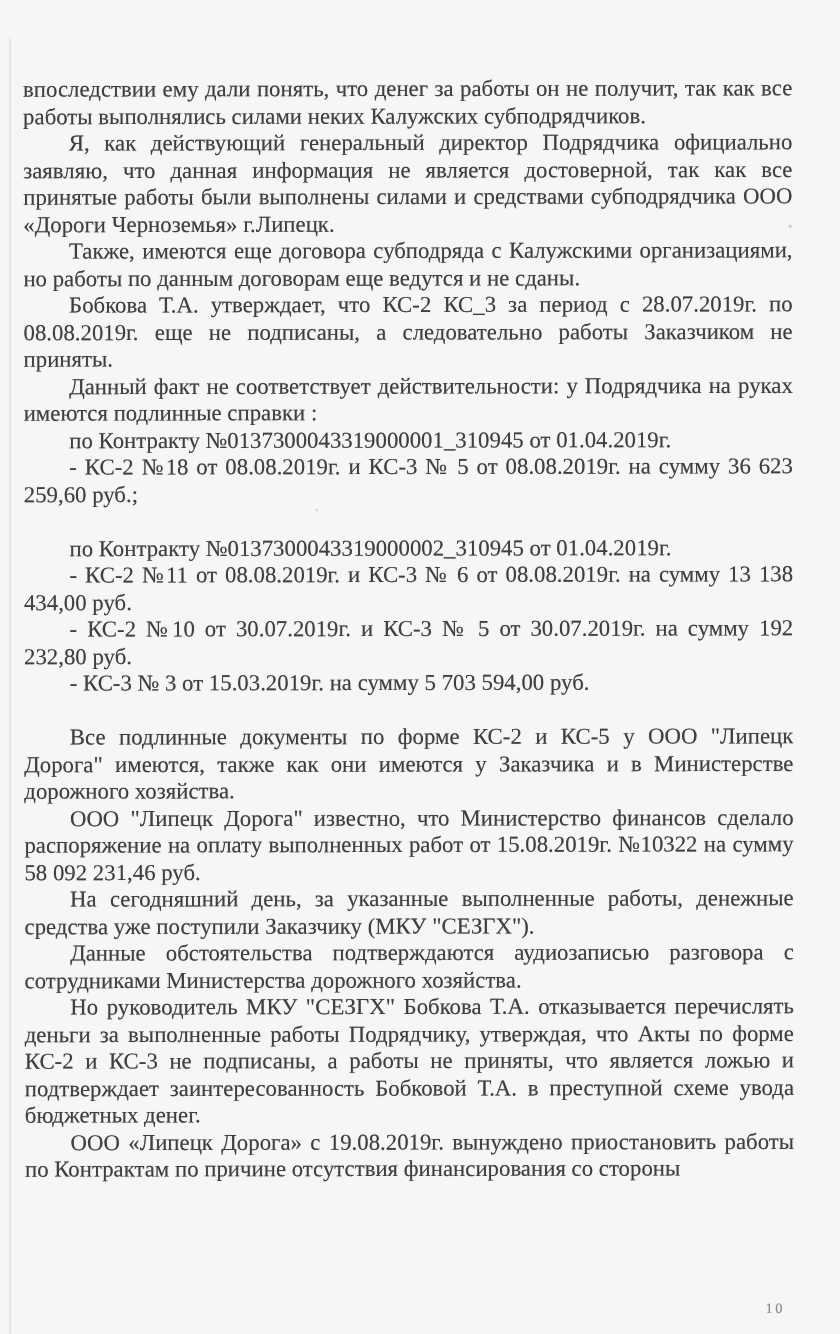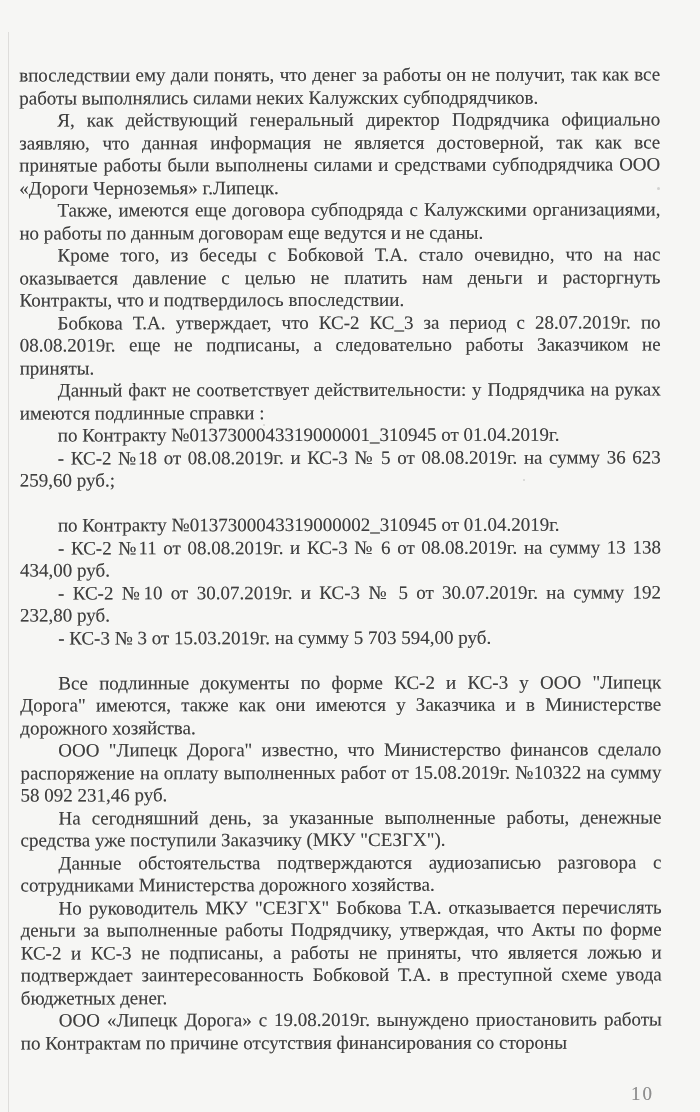--- a/index.html
+++ b/index.html
@@ -50,21 +50,21 @@
     margin-top: 22.5px;
   }
   .u {
     text-decoration-thickness: 1.3px;
     text-underline-offset: 3px;
   }
   .page-number {
     position: absolute;
     right: 46px;
     top: 1051px;
-    font-size: 19px;
+    font-size: 12px;
     letter-spacing: 2px;
     color: #8e8e8e;
     text-shadow: 0 0 0.6px rgba(142,142,142,0.6);
   }
   .speck {
     position: absolute;
     background: #b9b9b7;
     border-radius: 50%;
     opacity: 0.6;
   }
@@ -76,33 +76,32 @@
 <body>
 
 <div class="page">
 
   <div class="scan-edge"></div>
 
   <div class="content">
     <p class="para no-indent">впоследствии ему дали понять, что денег за работы он не получит, так как все работы выполнялись силами неких Калужских субподрядчиков.</p>
     <p class="para">Я, как действующий генеральный директор Подрядчика официально заявляю, что данная информация не является достоверной, так как все принятые работы были выполнены силами и средствами субподрядчика ООО «Дороги Черноземья» г.Липецк.</p>
     <p class="para">Также, имеются еще договора субподряда с Калужскими организациями, но работы по данным договорам еще ведутся и не сданы.</p>
-    <p class="para">Кроме того, из беседы с Бобковой Т.А. стало очевидно, что на нас оказывается давление с целью не платить нам деньги и расторгнуть Контракты, что и подтвердилось впоследствии.</p>
     <p class="para">Бобкова Т.А. утверждает, что КС-2 КС_3 за период с 28.07.2019г. по 08.08.2019г. еще не подписаны, а следовательно работы Заказчиком не приняты.</p>
     <p class="para">Данный факт не соответствует действительности: у Подрядчика на руках имеются подлинные справки :</p>
 
     <p class="para"><span class="u">по Контракту №0137300043319000001_310945 от 01.04.2019г.</span></p>
     <p class="para">- КС-2 №18 от 08.08.2019г. и КС-3 № 5 от 08.08.2019г. на сумму 36 623 259,60 руб.;</p>
 
     <p class="para gap-before"><span class="u">по Контракту №0137300043319000002_310945 от 01.04.2019г.</span></p>
     <p class="para">- КС-2 №11 от 08.08.2019г. и КС-3 № 6 от 08.08.2019г. на сумму 13 138 434,00 руб.</p>
     <p class="para">- КС-2 №10 от 30.07.2019г. и КС-3 № 5 от 30.07.2019г. на сумму 192 232,80 руб.</p>
     <p class="para">- КС-3 № 3 от 15.03.2019г. на сумму 5 703 594,00 руб.</p>
 
-    <p class="para gap-before">Все подлинные документы по форме КС-2 и КС-3 у ООО "Липецк Дорога" имеются, также как они имеются у Заказчика и в Министерстве дорожного хозяйства.</p>
+    <p class="para gap-before">Все подлинные документы по форме КС-2 и КС-5 у ООО "Липецк Дорога" имеются, также как они имеются у Заказчика и в Министерстве дорожного хозяйства.</p>
     <p class="para">ООО "Липецк Дорога" известно, что Министерство финансов сделало распоряжение на оплату выполненных работ от 15.08.2019г. №10322 на сумму 58 092 231,46 руб.</p>
     <p class="para">На сегодняшний день, за указанные выполненные работы, денежные средства уже поступили Заказчику (МКУ "СЕЗГХ").</p>
     <p class="para">Данные обстоятельства подтверждаются аудиозаписью разговора с сотрудниками Министерства дорожного хозяйства.</p>
     <p class="para">Но руководитель МКУ "СЕЗГХ" Бобкова Т.А. отказывается перечислять деньги за выполненные работы Подрядчику, утверждая, что Акты по форме КС-2 и КС-3 не подписаны, а работы не приняты, что является ложью и подтверждает заинтересованность Бобковой Т.А. в преступной схеме увода бюджетных денег.</p>
     <p class="para">ООО «Липецк Дорога» с 19.08.2019г. вынуждено приостановить работы по Контрактам по причине отсутствия финансирования со стороны</p>
   </div>
 
   <div class="page-number">10</div>
 
   <div class="speck speck-1"></div>

